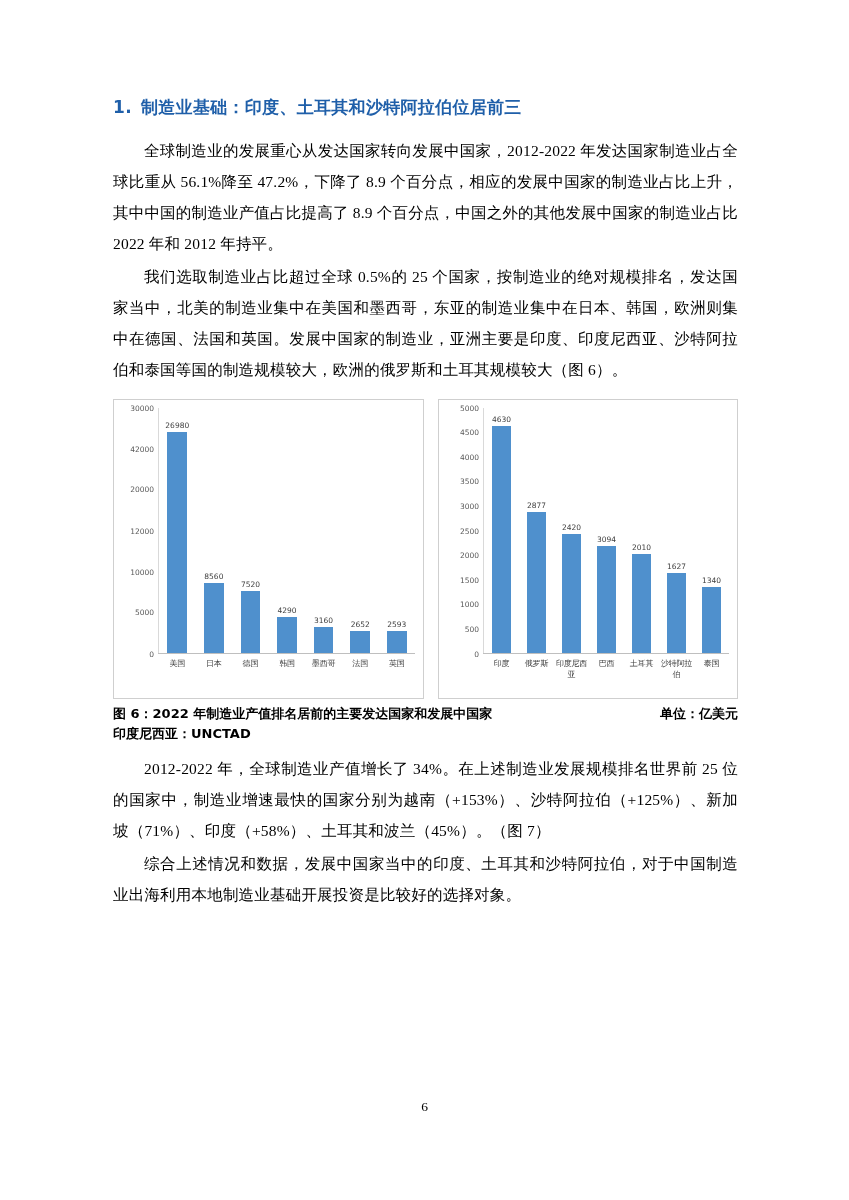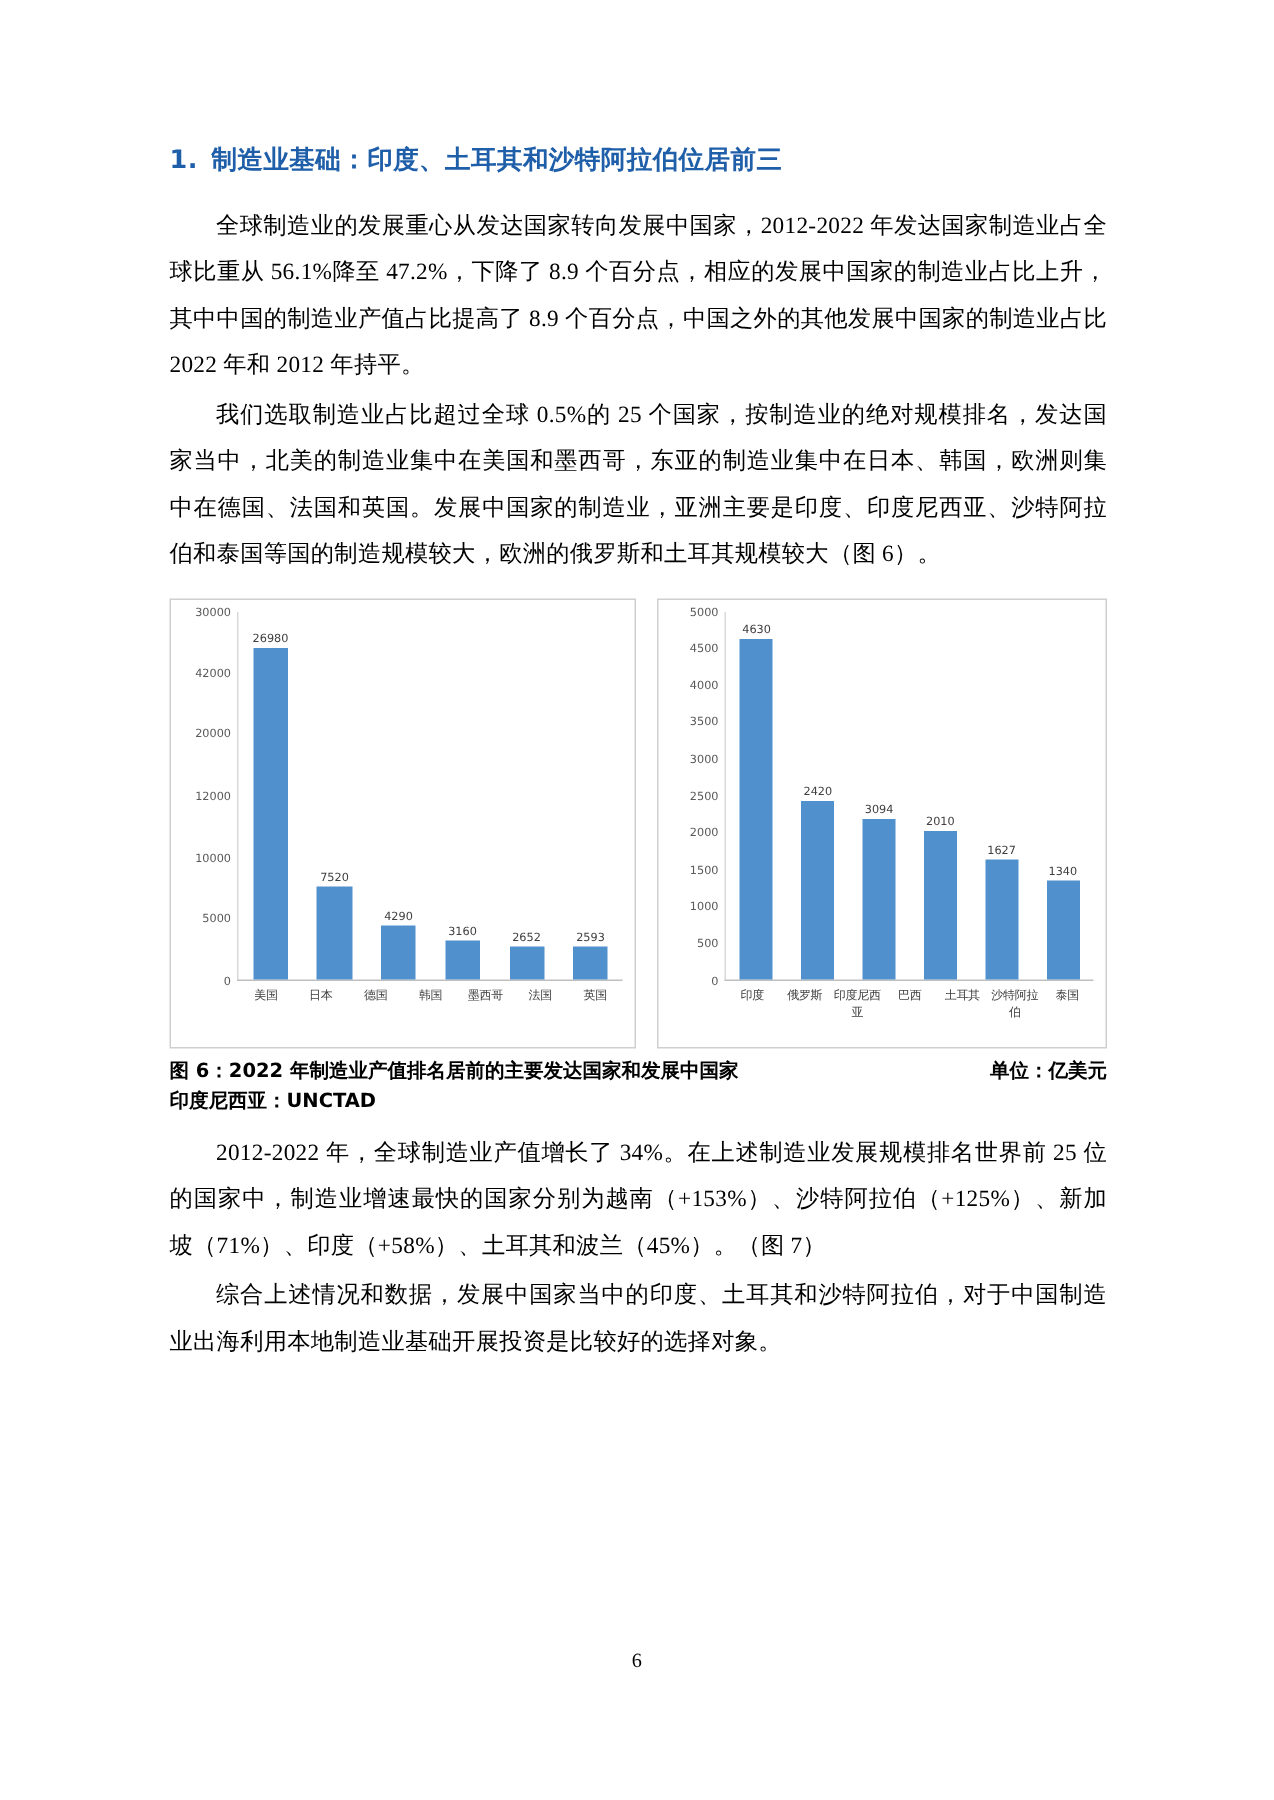--- a/index.html
+++ b/index.html
@@ -125,21 +125,21 @@
     font-family: "DejaVu Sans", sans-serif;
     font-size: 7.5px;
     color: #404040;
     white-space: nowrap;
   }
   .xlabels {
     position: relative;
     margin-left: 41px;
     margin-right: 2px;
     display: flex;
-    justify-content: flex-start;
+    justify-content: flex-end;
     padding-top: 4px;
   }
   .xlab {
     flex: 1 1 0;
     text-align: center;
     font-family: "DejaVu Sans", sans-serif;
     font-size: 8px;
     color: #404040;
     letter-spacing: -0.2px;
   }
@@ -193,20 +193,24 @@
             <span class="ytick" style="top:33.33%">20000</span>
             <span class="ytick" style="top:16.67%">42000</span>
             <span class="ytick" style="top:0%">30000</span>
           </div>
           <div class="axis-line-y"></div>
           <div class="axis-line-x"></div>
           <div class="bars">
             <div class="barwrap">
               <span class="barlabel" style="bottom:calc(89.93% + 2px)">26980</span>
               <div class="bar" style="height:89.93%"></div>
+            </div>
+            <div class="barwrap">
+              <span class="barlabel" style="bottom:calc(28.53% + 2px)">8560</span>
+              <div class="bar" style="height:28.53%"></div>
             </div>
             <div class="barwrap">
               <span class="barlabel" style="bottom:calc(25.07% + 2px)">7520</span>
               <div class="bar" style="height:25.07%"></div>
             </div>
             <div class="barwrap">
               <span class="barlabel" style="bottom:calc(14.30% + 2px)">4290</span>
               <div class="bar" style="height:14.30%"></div>
             </div>
             <div class="barwrap">
@@ -250,20 +254,24 @@
             <span class="ytick" style="top:0%">5000</span>
           </div>
           <div class="axis-line-y"></div>
           <div class="axis-line-x"></div>
           <div class="bars">
             <div class="barwrap">
               <span class="barlabel" style="bottom:calc(92.60% + 2px)">4630</span>
               <div class="bar" style="height:92.60%"></div>
             </div>
             <div class="barwrap">
+              <span class="barlabel" style="bottom:calc(57.54% + 2px)">2877</span>
+              <div class="bar" style="height:57.54%"></div>
+            </div>
+            <div class="barwrap">
               <span class="barlabel" style="bottom:calc(48.40% + 2px)">2420</span>
               <div class="bar" style="height:48.40%"></div>
             </div>
             <div class="barwrap">
               <span class="barlabel" style="bottom:calc(43.38% + 2px)">3094</span>
               <div class="bar" style="height:43.38%"></div>
             </div>
             <div class="barwrap">
               <span class="barlabel" style="bottom:calc(40.20% + 2px)">2010</span>
               <div class="bar" style="height:40.20%"></div>

